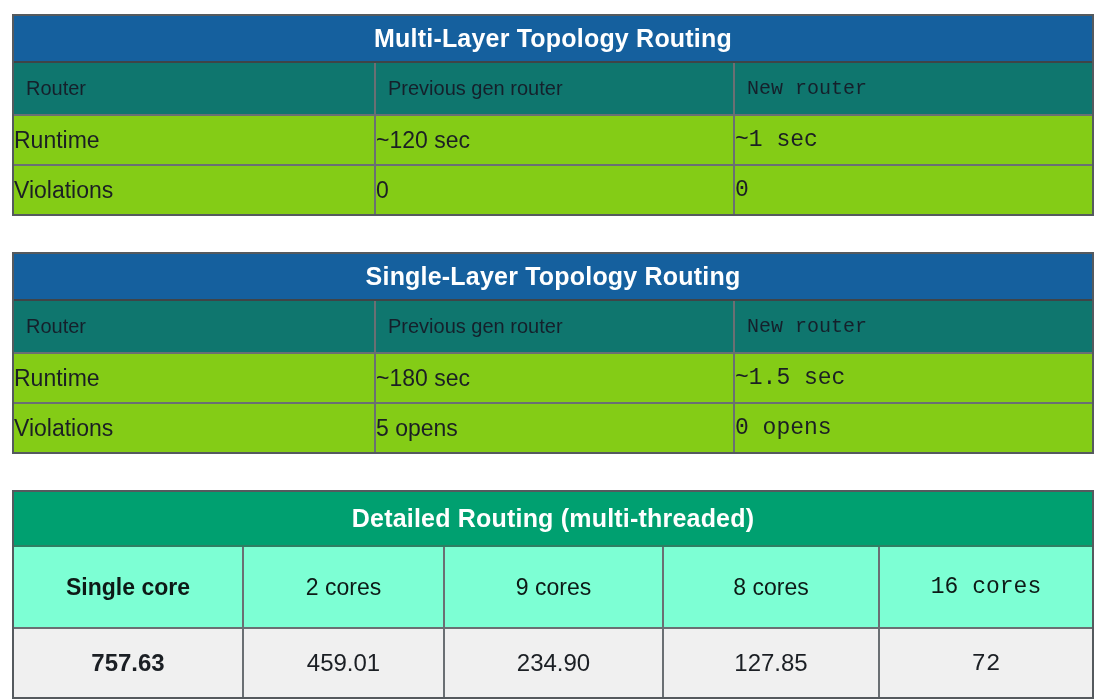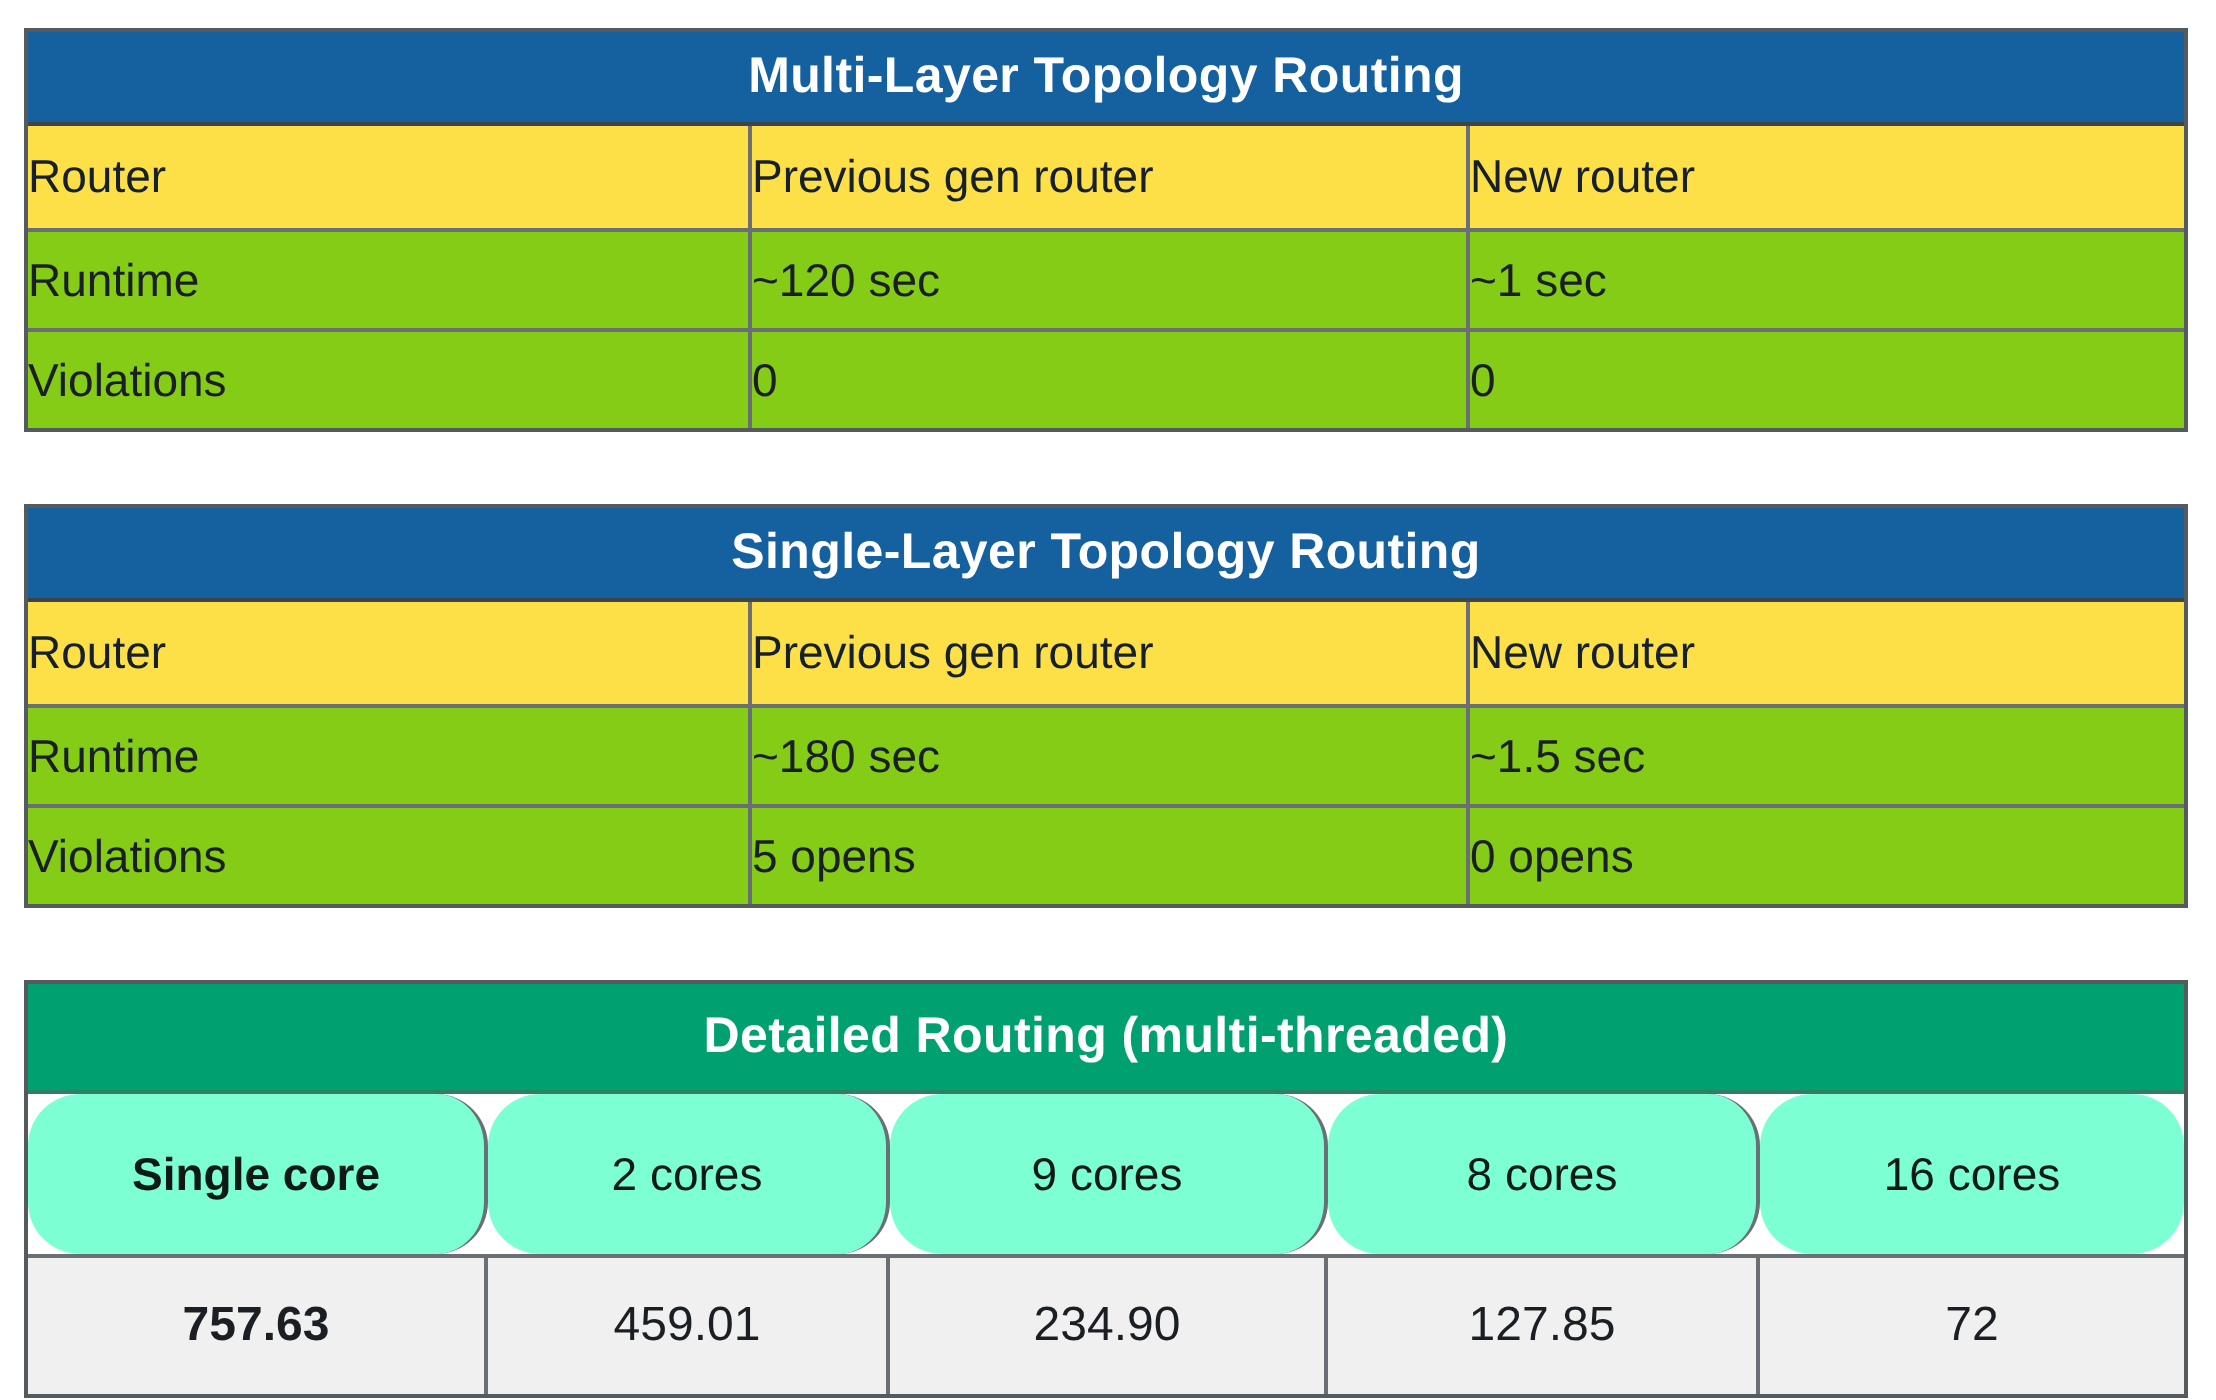--- a/index.html
+++ b/index.html
@@ -53,34 +53,34 @@
   }
 
   .cell {
     box-sizing: border-box;
     display: flex;
     align-items: center;
     border-right: 2px solid #6a6f73;
     overflow: hidden;
     white-space: nowrap;
   }
-  .cell:last-child { border-right: none; }
+  .cell:last-child { border-right: none; font-family: Liberation Mono, monospace; }
 
   
   .tbl-blue .tbl-title {
     background: #15609e;
     height: 47px;
     font-size: 25px;
   }
   .tbl-blue .row-head .cell {
-    background: #fde047;
+    background: #0f766e;
     color: #15202b;
     height: 51px;
-    font-size: 23px;
-    padding-left: 0;
+    font-size: 20px;
+    padding-left: 12px;
   }
   .tbl-blue .row-data .cell {
     background: #84cc16;
     color: #1b1f24;
     height: 50px;
     font-size: 23px;
     border-top: 2px solid #6a6f73;
   }
   .tbl-blue .row-head { border-bottom: 0; }
 
@@ -99,21 +99,20 @@
     font-size: 25px;
     border-bottom: 2px solid #2f7f63;
   }
   .tbl-green .row-head .cell {
     background: #7dffd4;
     color: #0d1a16;
     height: 80px;
     font-size: 23px;
     justify-content: center;
     padding: 0;
-    border-radius: 26px;
   }
   .tbl-green .row-data .cell {
     background: #f0f0f0;
     color: #1b1f24;
     height: 70px;
     font-size: 24px;
     justify-content: center;
     padding: 0;
     border-top: 2px solid #6a6f73;
   }

